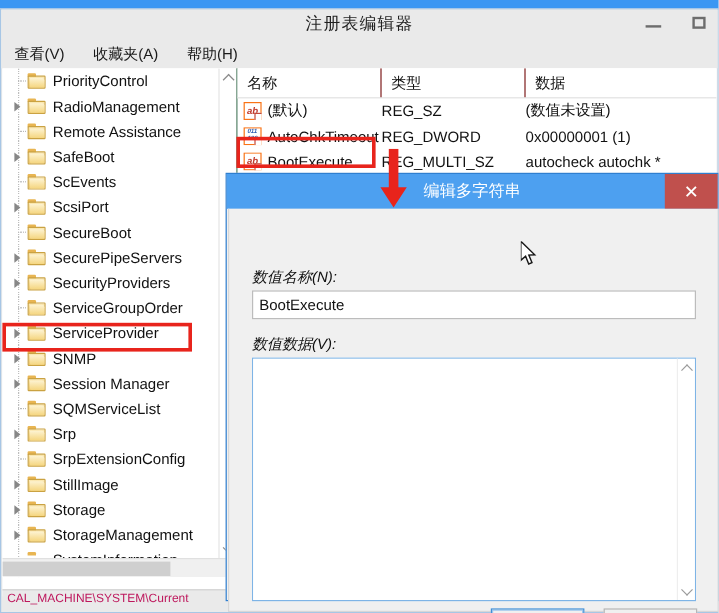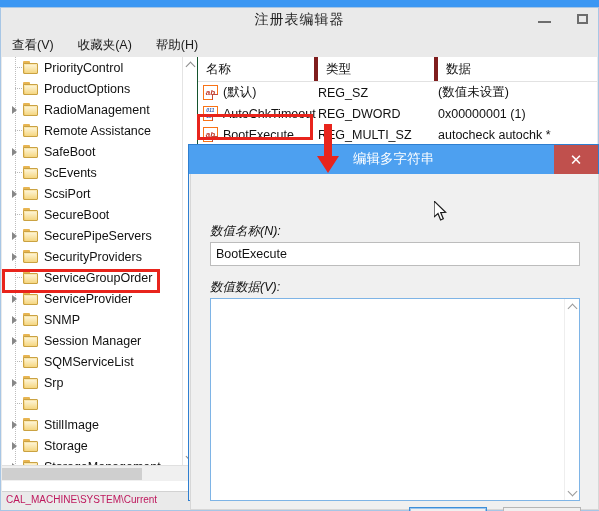--- a/index.html
+++ b/index.html
@@ -64,21 +64,21 @@
   .tree-hsb{position:absolute;left:0;bottom:0;width:195px;height:16px;background:#f0f0f0;border-top:1px solid #e0e0e0;box-sizing:border-box;}
   .hsb-thumb{position:absolute;left:0;top:2px;width:140px;height:12px;background:#cfcfcf;}
   .hsb-right{position:absolute;right:2px;top:1px;width:14px;height:14px;}
   .hsb-right .gt{position:absolute;left:4px;top:3px;width:7px;height:7px;
       border-right:1.8px solid #6f6f6f;border-top:1.8px solid #6f6f6f;transform:rotate(45deg);}
 
   
   .list-pane{position:absolute;left:196px;top:0;width:399px;height:440px;background:#fff;}
   .list-head{height:24px;display:flex;align-items:center;background:#fff;border-bottom:1px solid #e2e2e2;}
   .lh{font-size:12.5px;color:#111;padding-left:8px;box-sizing:border-box;height:24px;line-height:24px;
-      border-right:4px solid #7f1d1d;cursor:default;}
+      border-right:1px solid #7f1d1d;cursor:default;}
   .lh.c1{width:120px;}
   .lh.c2{width:120px;}
   .lh.c3{flex:1;border-right:none;}
   .list-row{height:21px;display:flex;align-items:center;white-space:nowrap;cursor:default;}
   .cell{font-size:12.5px;color:#111;box-sizing:border-box;overflow:hidden;}
   .cell.c1{width:120px;display:flex;align-items:center;padding-left:5px;}
   .cell.c2{width:120px;}
   .cell.c3{flex:1;}
   .ico{width:15px;height:15px;position:relative;flex:0 0 15px;margin-right:5px;
       background:#fff;border:1px solid #f97316;box-sizing:border-box;font-style:italic;}
@@ -166,31 +166,20 @@
               </div>
               <div class="folder">
                 <div class="tab"></div>
                 <div class="body"></div>
                 <div class="face"></div>
               </div>
               <span class="tree-label">PriorityControl</span>
             </div>
             <div class="tree-row">
               <div class="tw">
-                <div class="dash"></div>
-              </div>
-              <div class="folder">
-                <div class="tab"></div>
-                <div class="body"></div>
-                <div class="face"></div>
-              </div>
-              <span class="tree-label">ProductOptions</span>
-            </div>
-            <div class="tree-row">
-              <div class="tw">
                 <div class="chev"></div>
               </div>
               <div class="folder">
                 <div class="tab"></div>
                 <div class="body"></div>
                 <div class="face"></div>
               </div>
               <span class="tree-label">RadioManagement</span>
             </div>
             <div class="tree-row">
@@ -338,20 +327,21 @@
             </div>
             <div class="tree-row">
               <div class="tw">
                 <div class="dash"></div>
               </div>
               <div class="folder">
                 <div class="tab"></div>
                 <div class="body"></div>
                 <div class="face"></div>
               </div>
+              <span class="tree-label">SrpExtensionConfig</span>
             </div>
             <div class="tree-row">
               <div class="tw">
                 <div class="chev"></div>
               </div>
               <div class="folder">
                 <div class="tab"></div>
                 <div class="body"></div>
                 <div class="face"></div>
               </div>

